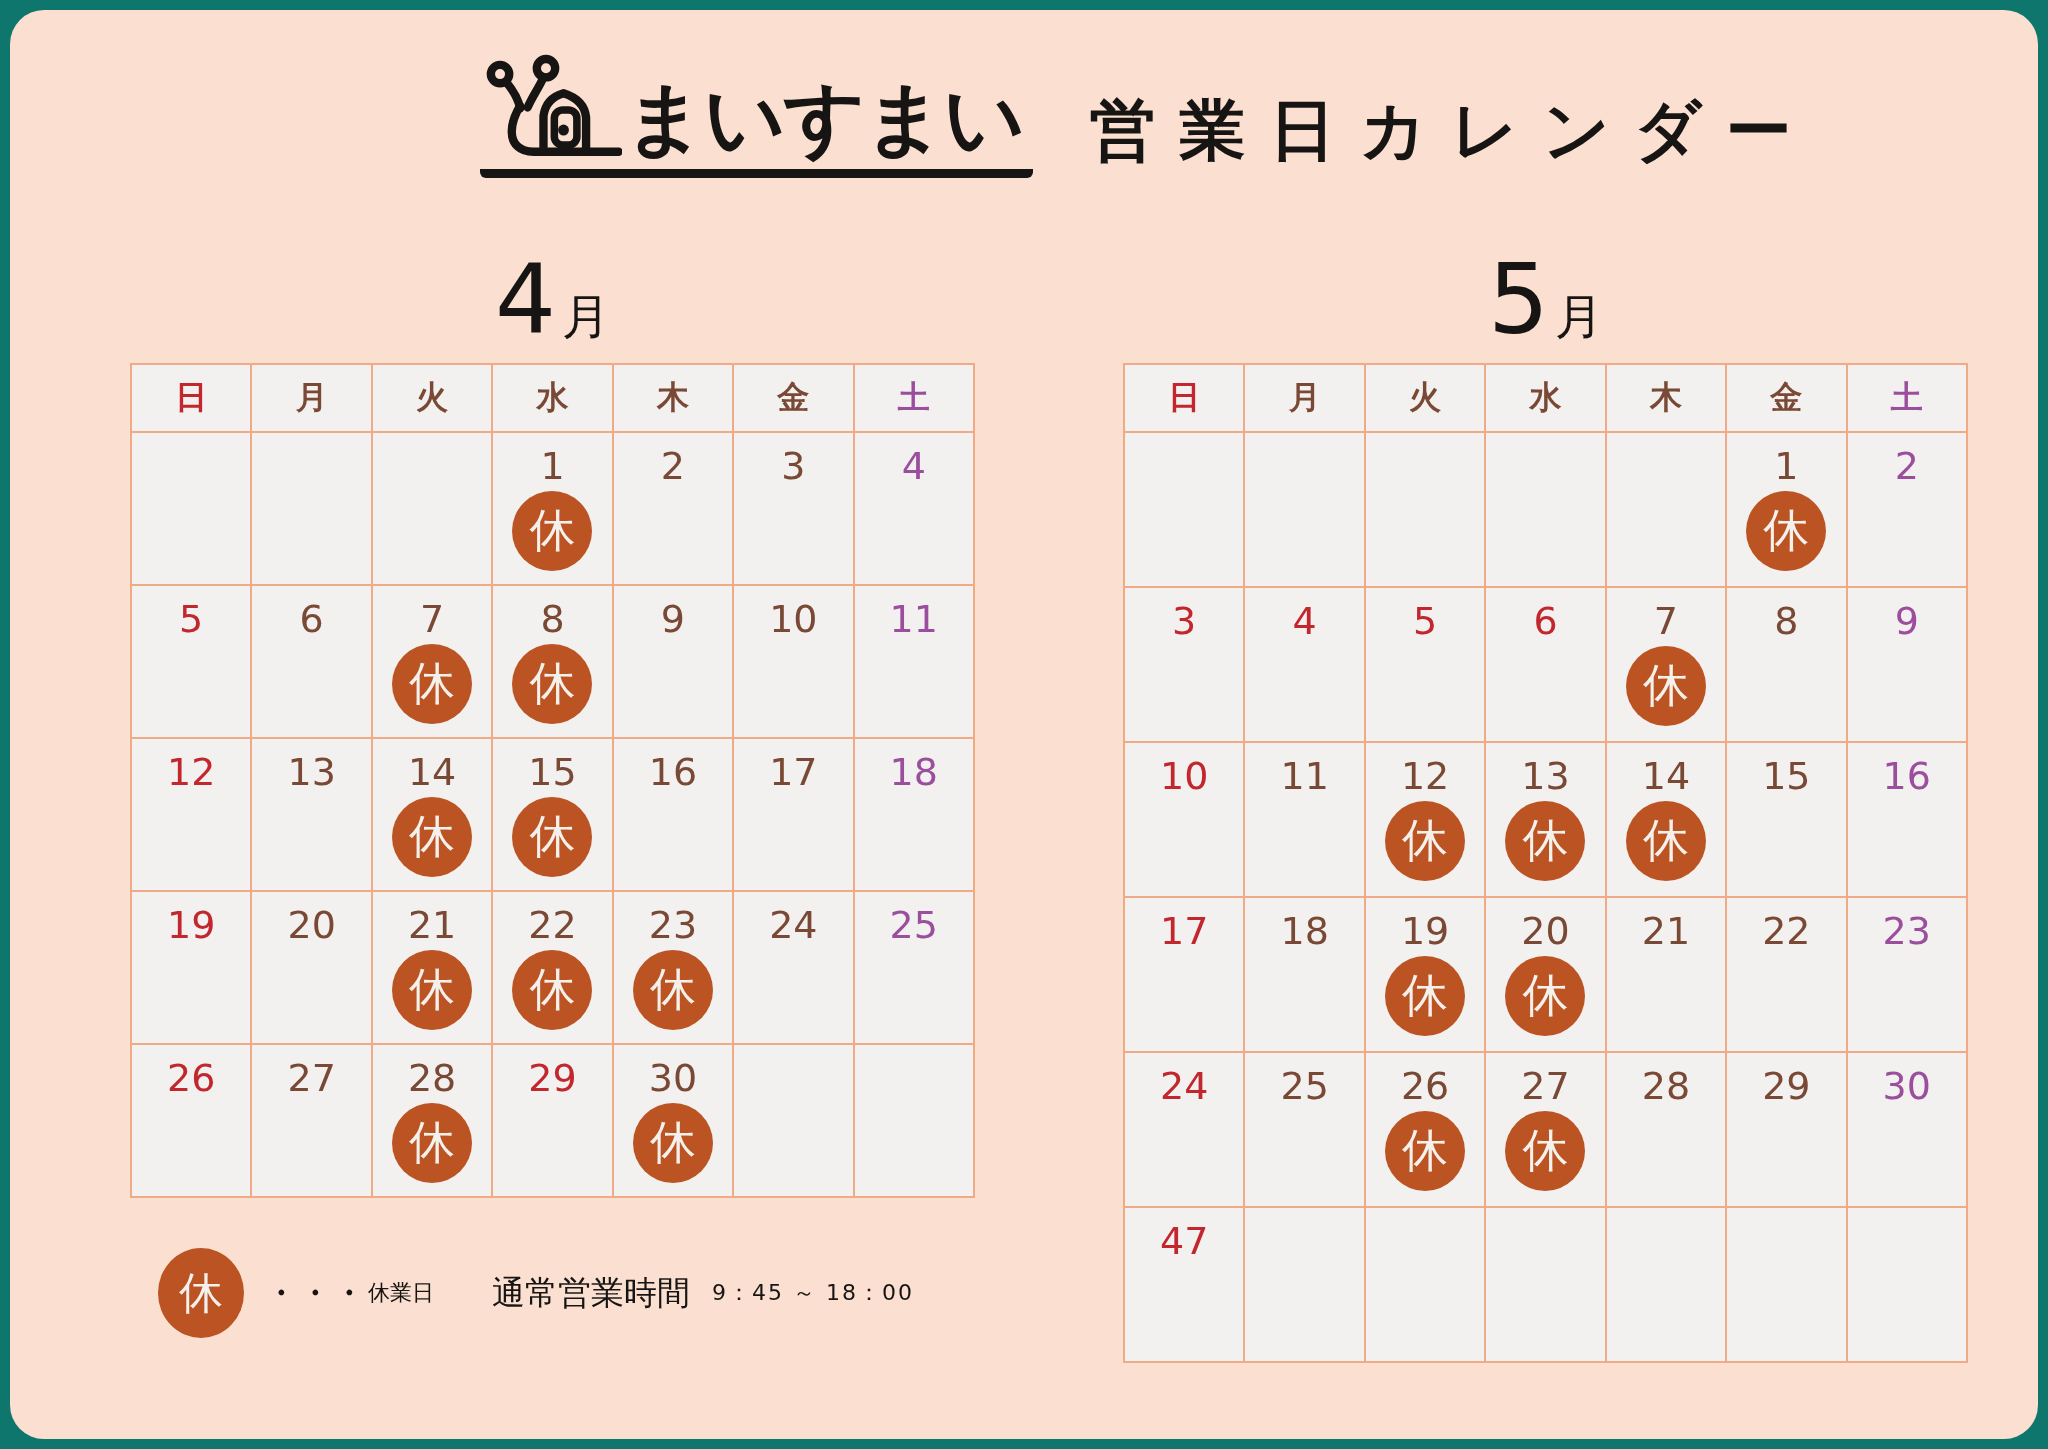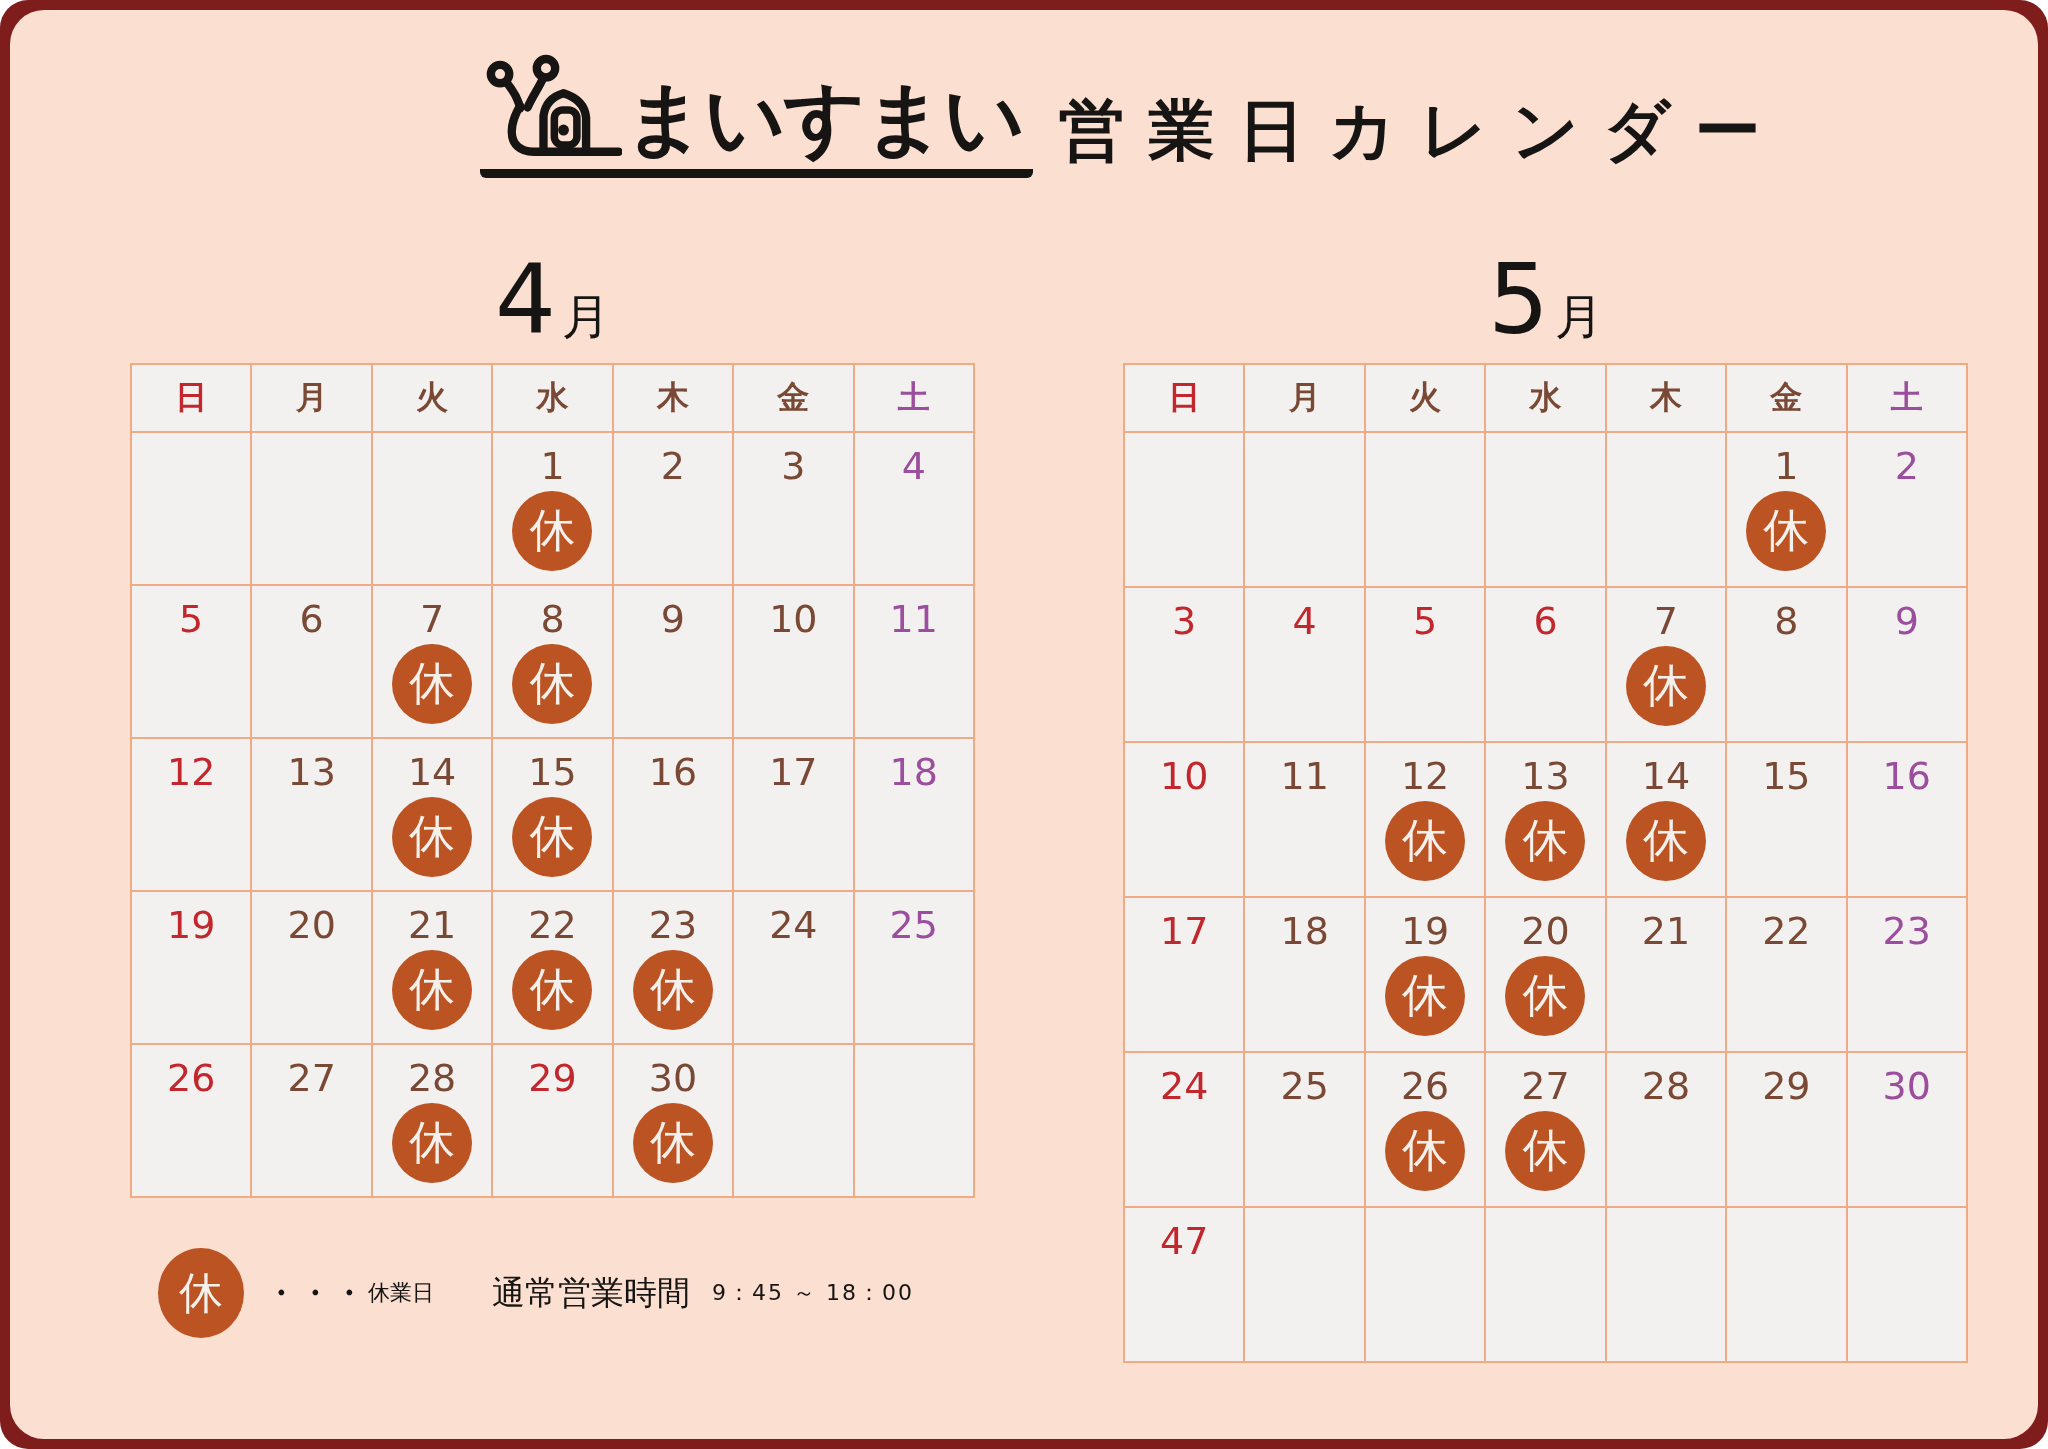--- a/index.html
+++ b/index.html
@@ -4,32 +4,32 @@
 <title>まいすまい 営業日カレンダー</title>
 <style>
   :root{
     --page-bg:#fbdfd0; --cell-bg:#f2f1ef; --grid-line:#f0aa85;
     --sunday-red:#c1272d; --saturday-purple:#9b4e9d; --weekday-brown:#7a4935;
     --closed-circle:#bb5323; --closed-text:#f4f1ec; --ink:#171513;
   }
   *{margin:0;padding:0;box-sizing:border-box;}
   html,body{width:2048px;height:1449px;background:#ffffff;overflow:hidden;
     font-family:"DejaVu Sans","Liberation Sans",sans-serif;color:var(--ink);}
-  .screen{position:relative;width:2048px;height:1449px;background:#7f1d1d;border-radius:28px;}
+  .screen{position:relative;width:2048px;height:1449px;background:#0f766e;}
   .card{position:absolute;inset:10px;background:var(--page-bg);border-radius:34px;}
 
   
   .brand{position:absolute;left:470px;top:36px;display:flex;align-items:flex-end;}
   .brand-lockup{display:flex;align-items:flex-end;border-bottom:9px solid var(--ink);
     border-radius:0 0 6px 6px;height:132px;}
   .snail{width:142px;height:126px;margin-bottom:-4px;flex:none;}
   .brand-name{font-size:80px;font-weight:800;letter-spacing:-2px;line-height:1;
     padding:0 10px 10px 2px;white-space:nowrap;}
   .page-title{font-size:66px;font-weight:600;letter-spacing:24px;line-height:1;
-    margin-left:25px;padding-bottom:14px;white-space:nowrap;}
+    margin-left:56px;padding-bottom:14px;white-space:nowrap;}
 
   
   .cal{position:absolute;top:235px;width:845px;}
   .cal-april{left:120px;}
   .cal-may{left:1113px;}
   .month-title{display:flex;justify-content:center;align-items:baseline;margin-bottom:8px;}
   .month-number{font-size:96px;font-weight:500;line-height:1.15;}
   .month-suffix{font-size:48px;font-weight:500;margin-left:6px;}
   .grid{display:grid;grid-template-columns:repeat(7,1fr);
     border-top:2px solid var(--grid-line);border-left:2px solid var(--grid-line);

